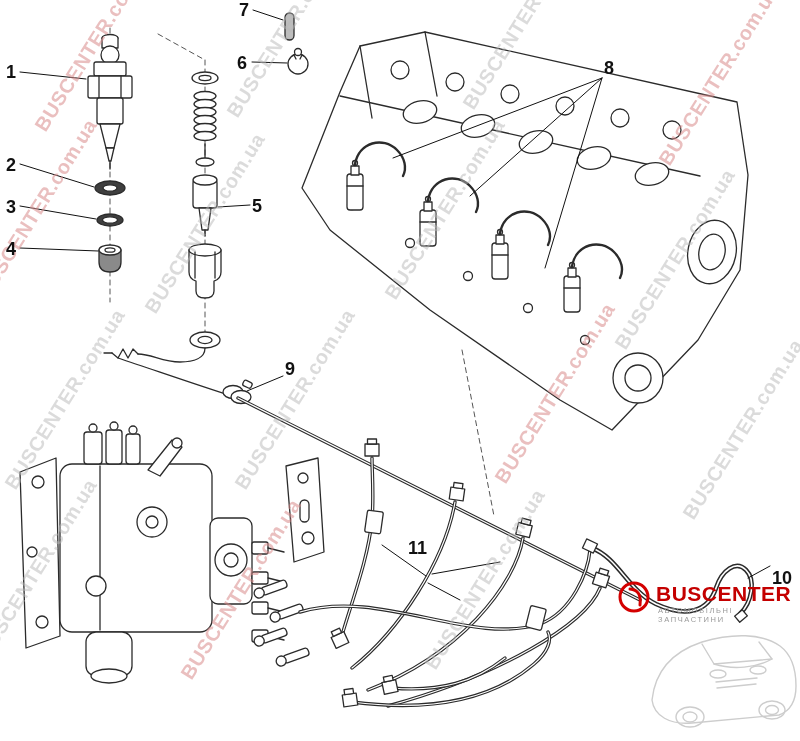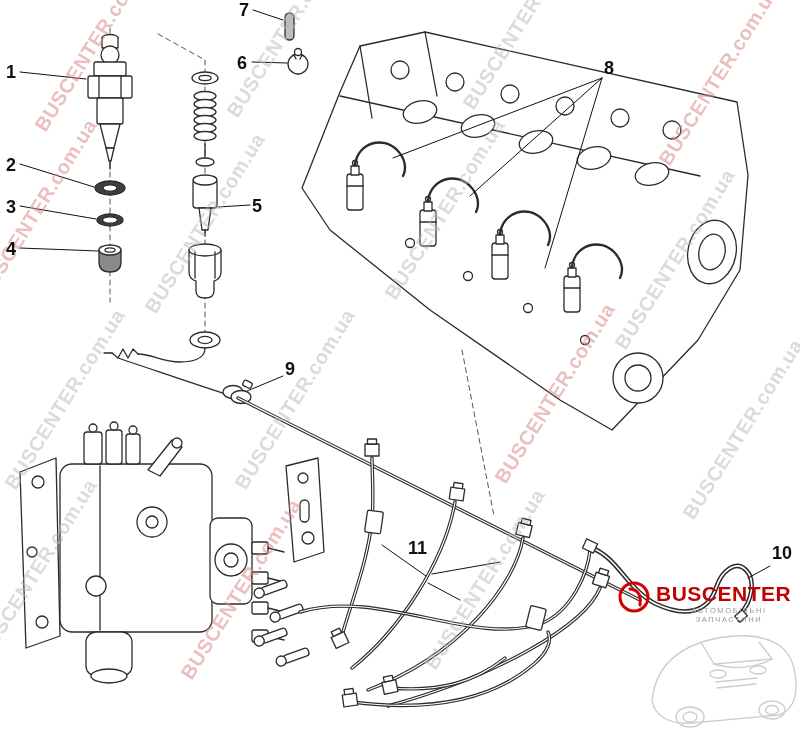--- a/index.html
+++ b/index.html
@@ -17,21 +17,21 @@
   .wm-red { color:#d98c8c; opacity:.55; }
   .callout {
     position:absolute; z-index:4; font-weight:bold; font-size:18px; color:#111;
   }
   .logo-brand {
     position:absolute; left:656px; top:582px; z-index:4;
     font-weight:bold; font-size:21px; letter-spacing:.5px; color:#c40000;
   }
   .logo-tagline {
     position:absolute; left:658px; top:606px; z-index:4;
-    font-size:7.5px; letter-spacing:1.6px; color:#9a9a9a;text-align:center;
+    font-size:7.5px; letter-spacing:1.6px; color:#9a9a9a;
   }
 </style>
 </head>
 <body>
 
 <div class="stage">
 
   <svg class="svg-layer" width="800" height="741" viewBox="0 0 800 741">
     <g stroke="#2b2b2b" stroke-width="1.3" fill="none" stroke-linecap="round" stroke-linejoin="round">
 
@@ -366,19 +366,19 @@
 
   <div class="callout" style="left:6px;top:62px">1</div>
   <div class="callout" style="left:6px;top:155px">2</div>
   <div class="callout" style="left:6px;top:197px">3</div>
   <div class="callout" style="left:6px;top:239px">4</div>
   <div class="callout" style="left:252px;top:196px">5</div>
   <div class="callout" style="left:237px;top:53px">6</div>
   <div class="callout" style="left:239px;top:0px">7</div>
   <div class="callout" style="left:604px;top:58px">8</div>
   <div class="callout" style="left:285px;top:359px">9</div>
-  <div class="callout" style="left:772px;top:543px">10</div>
+  <div class="callout" style="left:772px;top:568px">10</div>
   <div class="callout" style="left:408px;top:538px">11</div>
 
   <div class="logo-brand">BUSCENTER</div>
   <div class="logo-tagline">АВТОМОБІЛЬНІ ЗАПЧАСТИНИ</div>
 
 </div>
 
 </body></html>

